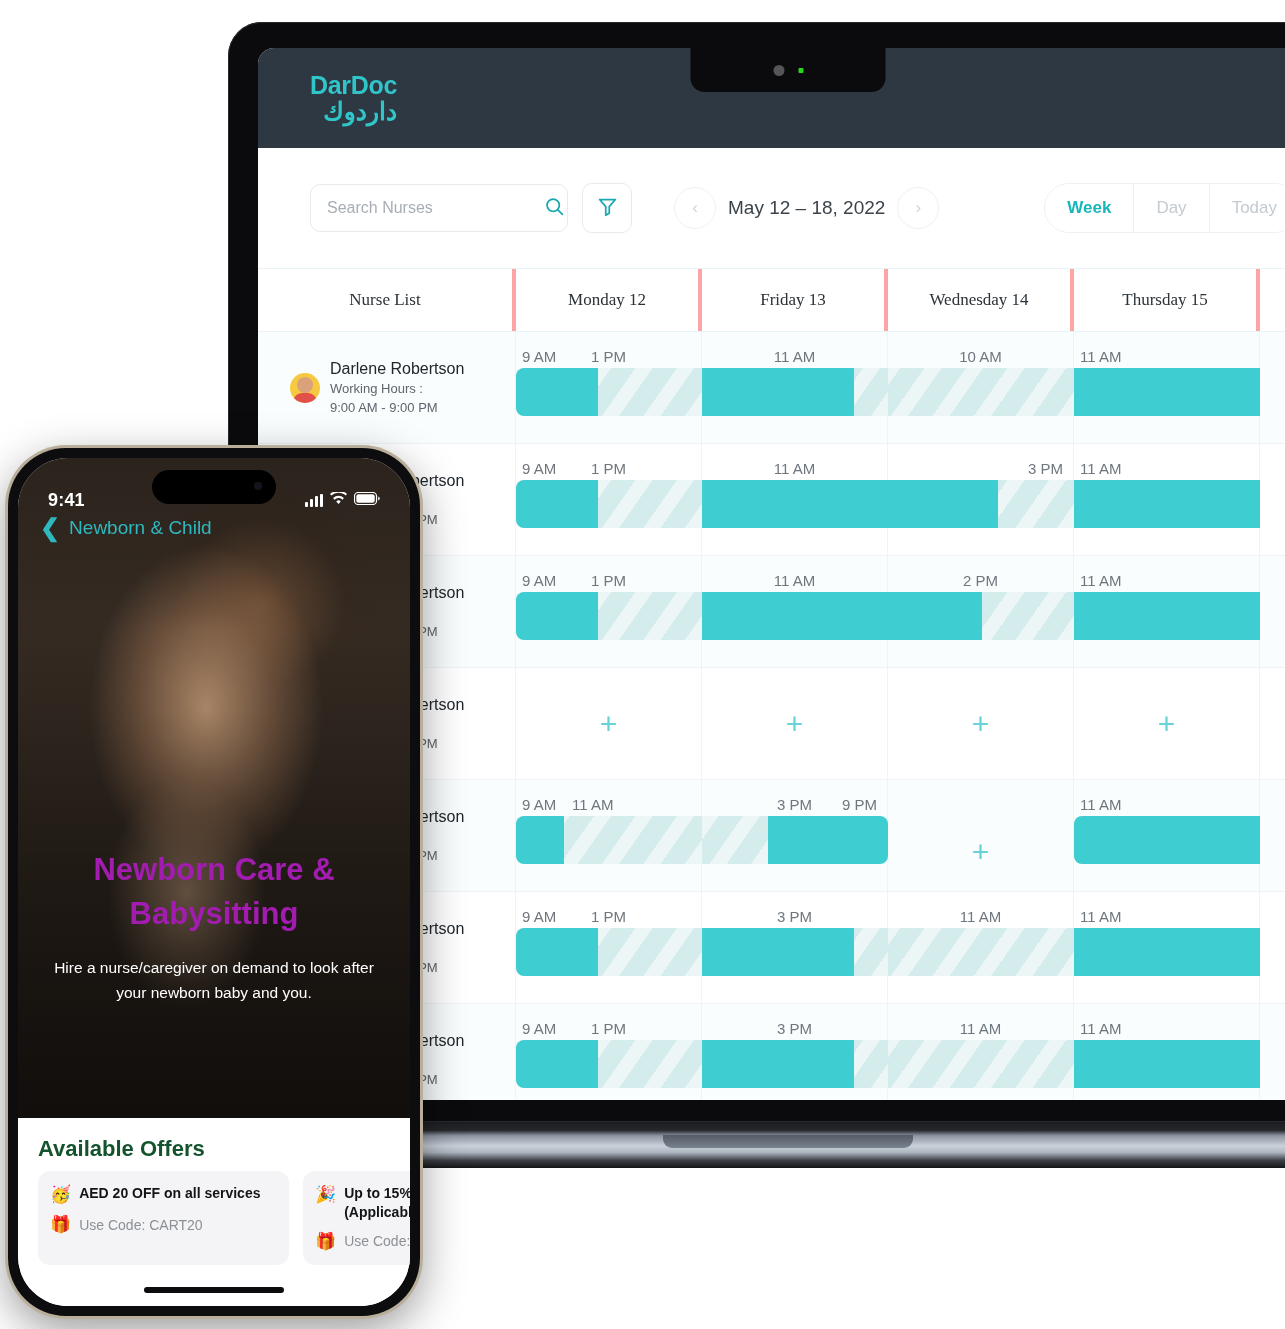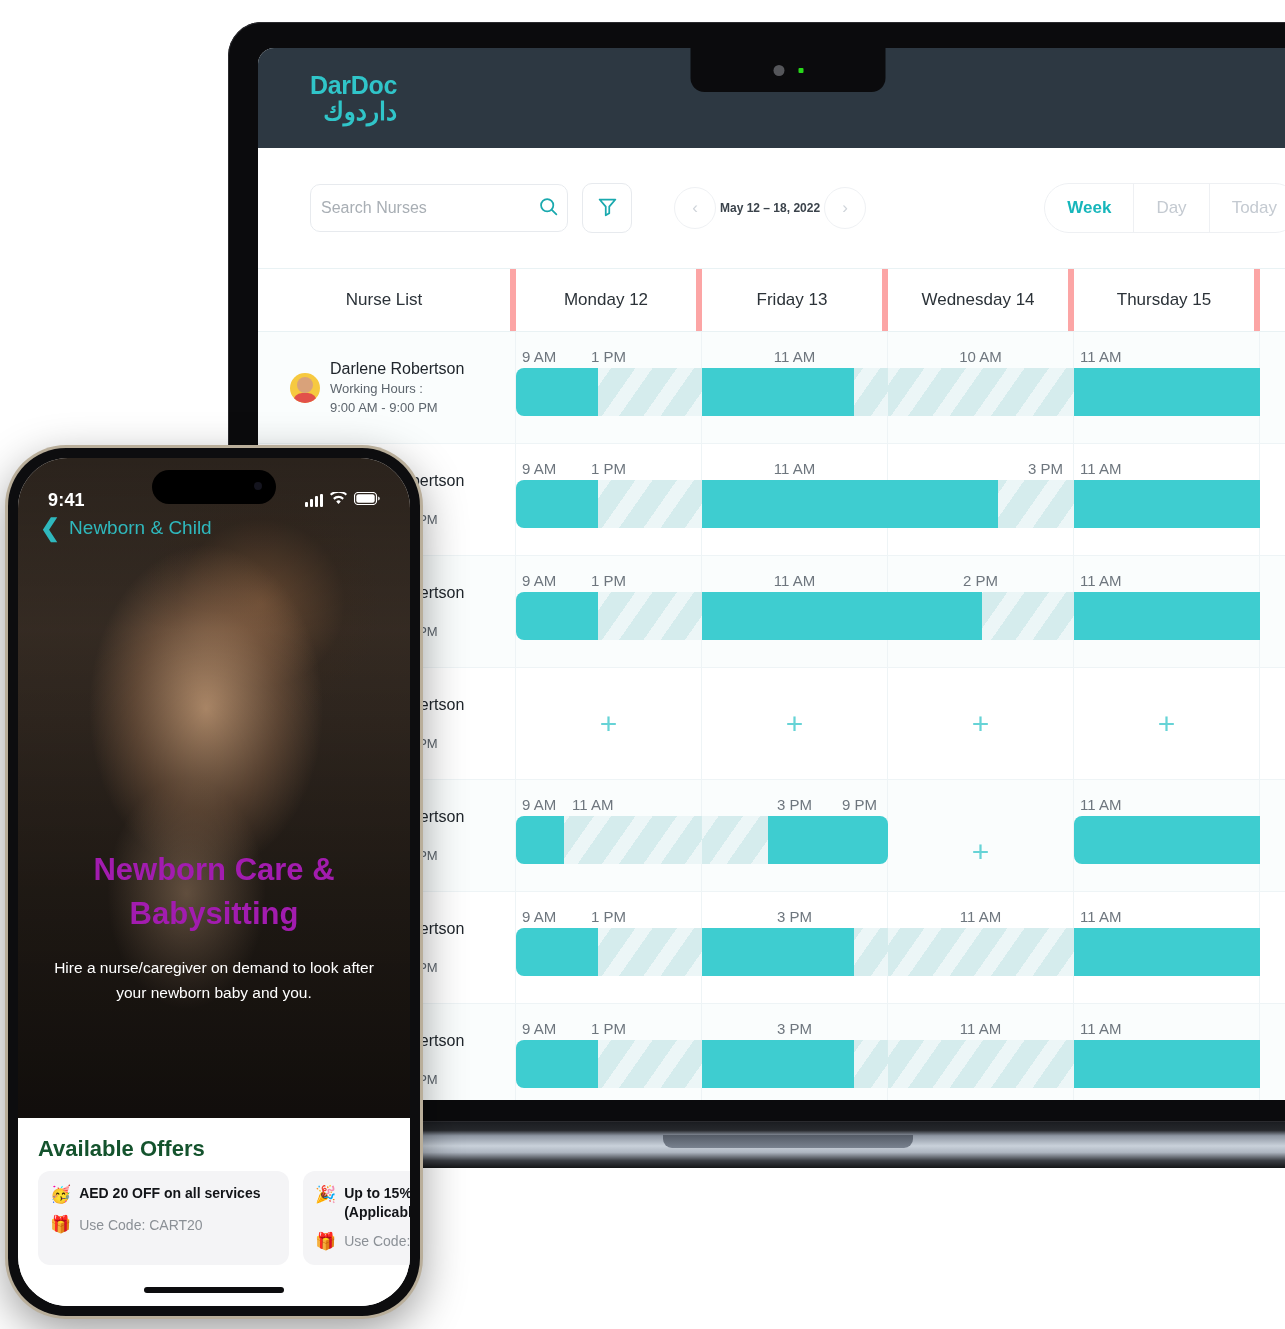--- a/index.html
+++ b/index.html
@@ -125,21 +125,21 @@
     box-sizing: border-box;
     gap: 14px;
   }
   #search-box {
     width: 258px;
     height: 48px;
     border: 1px solid #e7eaee;
     border-radius: 10px;
     display: flex;
     align-items: center;
-    padding: 0 8px;
+    padding: 0 14px;
     box-sizing: border-box;
     gap: 8px;
   }
   #search-input {
     border: none;
     outline: none;
     flex: 1;
     font-size: 16px;
     color: #9aa0a6;
     font-family: "Liberation Sans", sans-serif;
@@ -158,25 +158,25 @@
     width: 40px; height: 40px;
     border: 1px solid #eff1f4;
     border-radius: 50%;
     display: flex; align-items: center; justify-content: center;
     color: #cfd4da;
     font-size: 17px;
     background: #fff;
     cursor: pointer;
   }
   #date-range {
-    font-size: 12px;
-    font-weight: bold;
+    font-size: 19px;
+    font-weight: normal;
     color: #3b434b;
     white-space: nowrap;
-    margin: 0 4px;
+    margin: 0 12px;
   }
   #nav-group { display: flex; align-items: center; margin-left: 28px; }
   #view-toggle {
     margin-left: auto;
     height: 48px;
     border: 1px solid #eef0f3;
     border-radius: 26px;
     display: flex;
     align-items: center;
     overflow: hidden;
@@ -202,22 +202,23 @@
     display: flex;
     height: 62px;
     border-bottom: 1px solid #e9f2f4;
   }
   .cal-col-head {
     display: flex;
     align-items: center;
     justify-content: center;
     font-size: 17px;
     color: #2b3238;
-    border-right: 6px solid #fca5a5;
-    box-sizing: border-box;
+    border-right: 4px solid #fca5a5;
+    box-sizing: border-box;
+    font-family: Liberation Serif, serif;
   }
   .c-nurse { width: 258px; flex: none; }
   .c-day   { width: 186px; flex: none; }
 
   .cal-row {
     display: flex;
     height: 111px;
     border-bottom: 1px solid #eef4f6;
   }
   .cal-row.alt { background: #fafdfd; }

